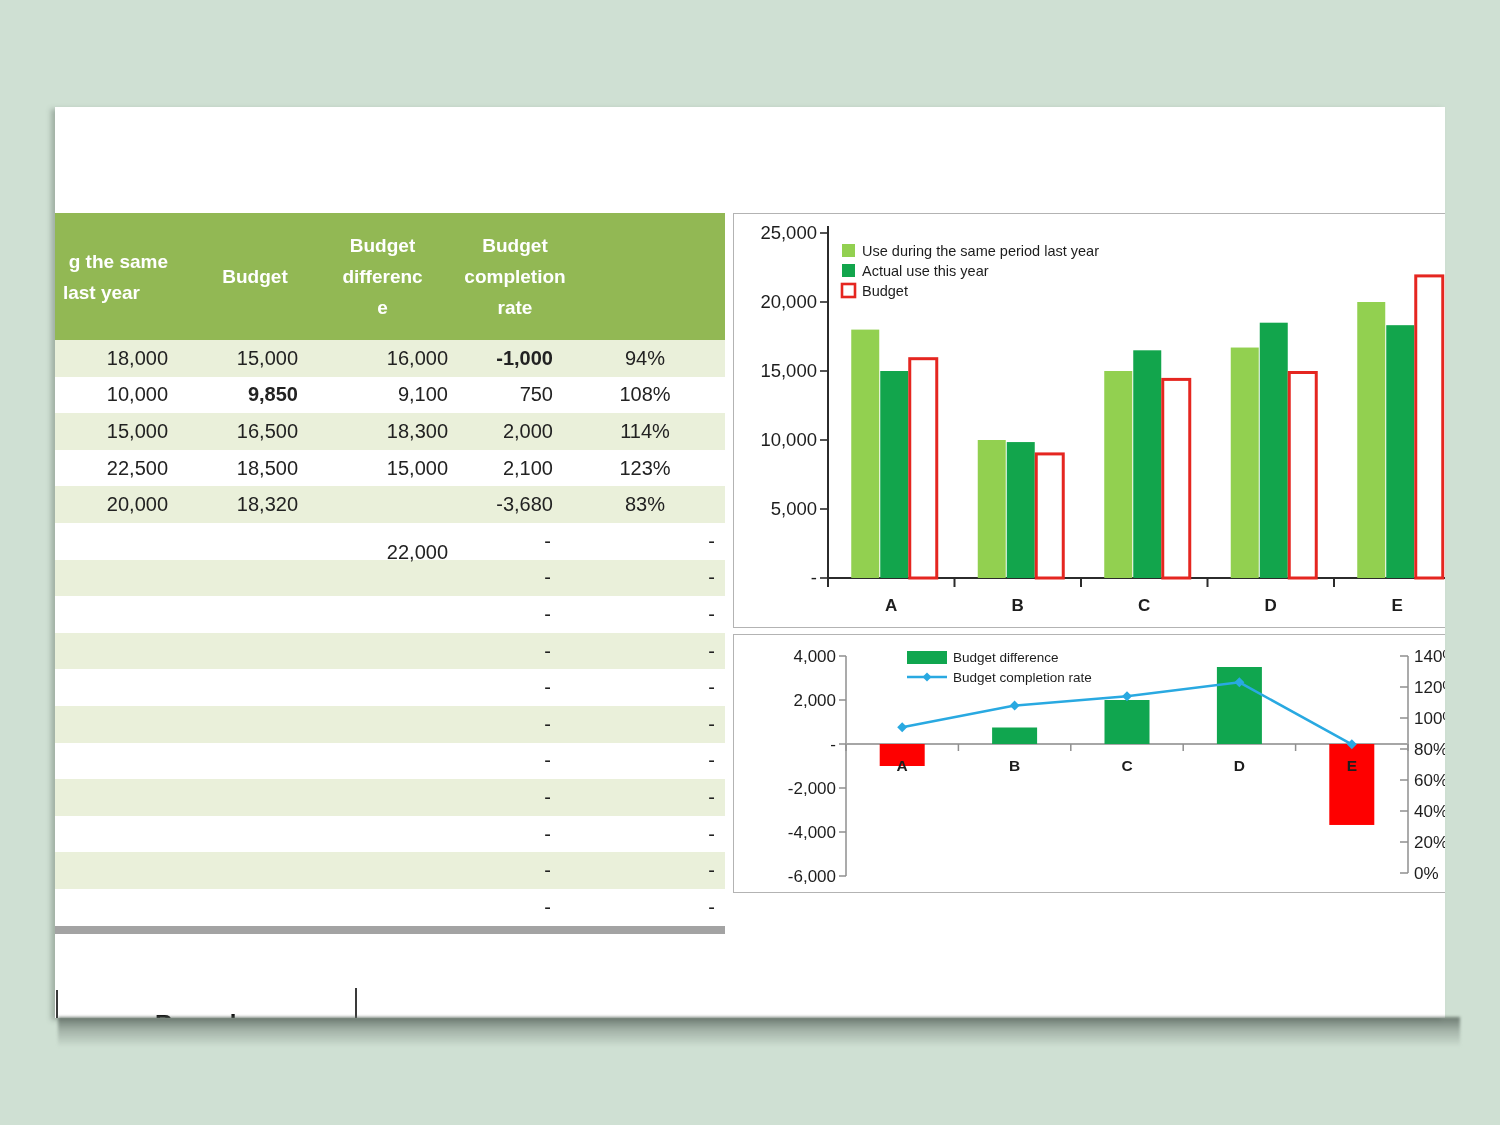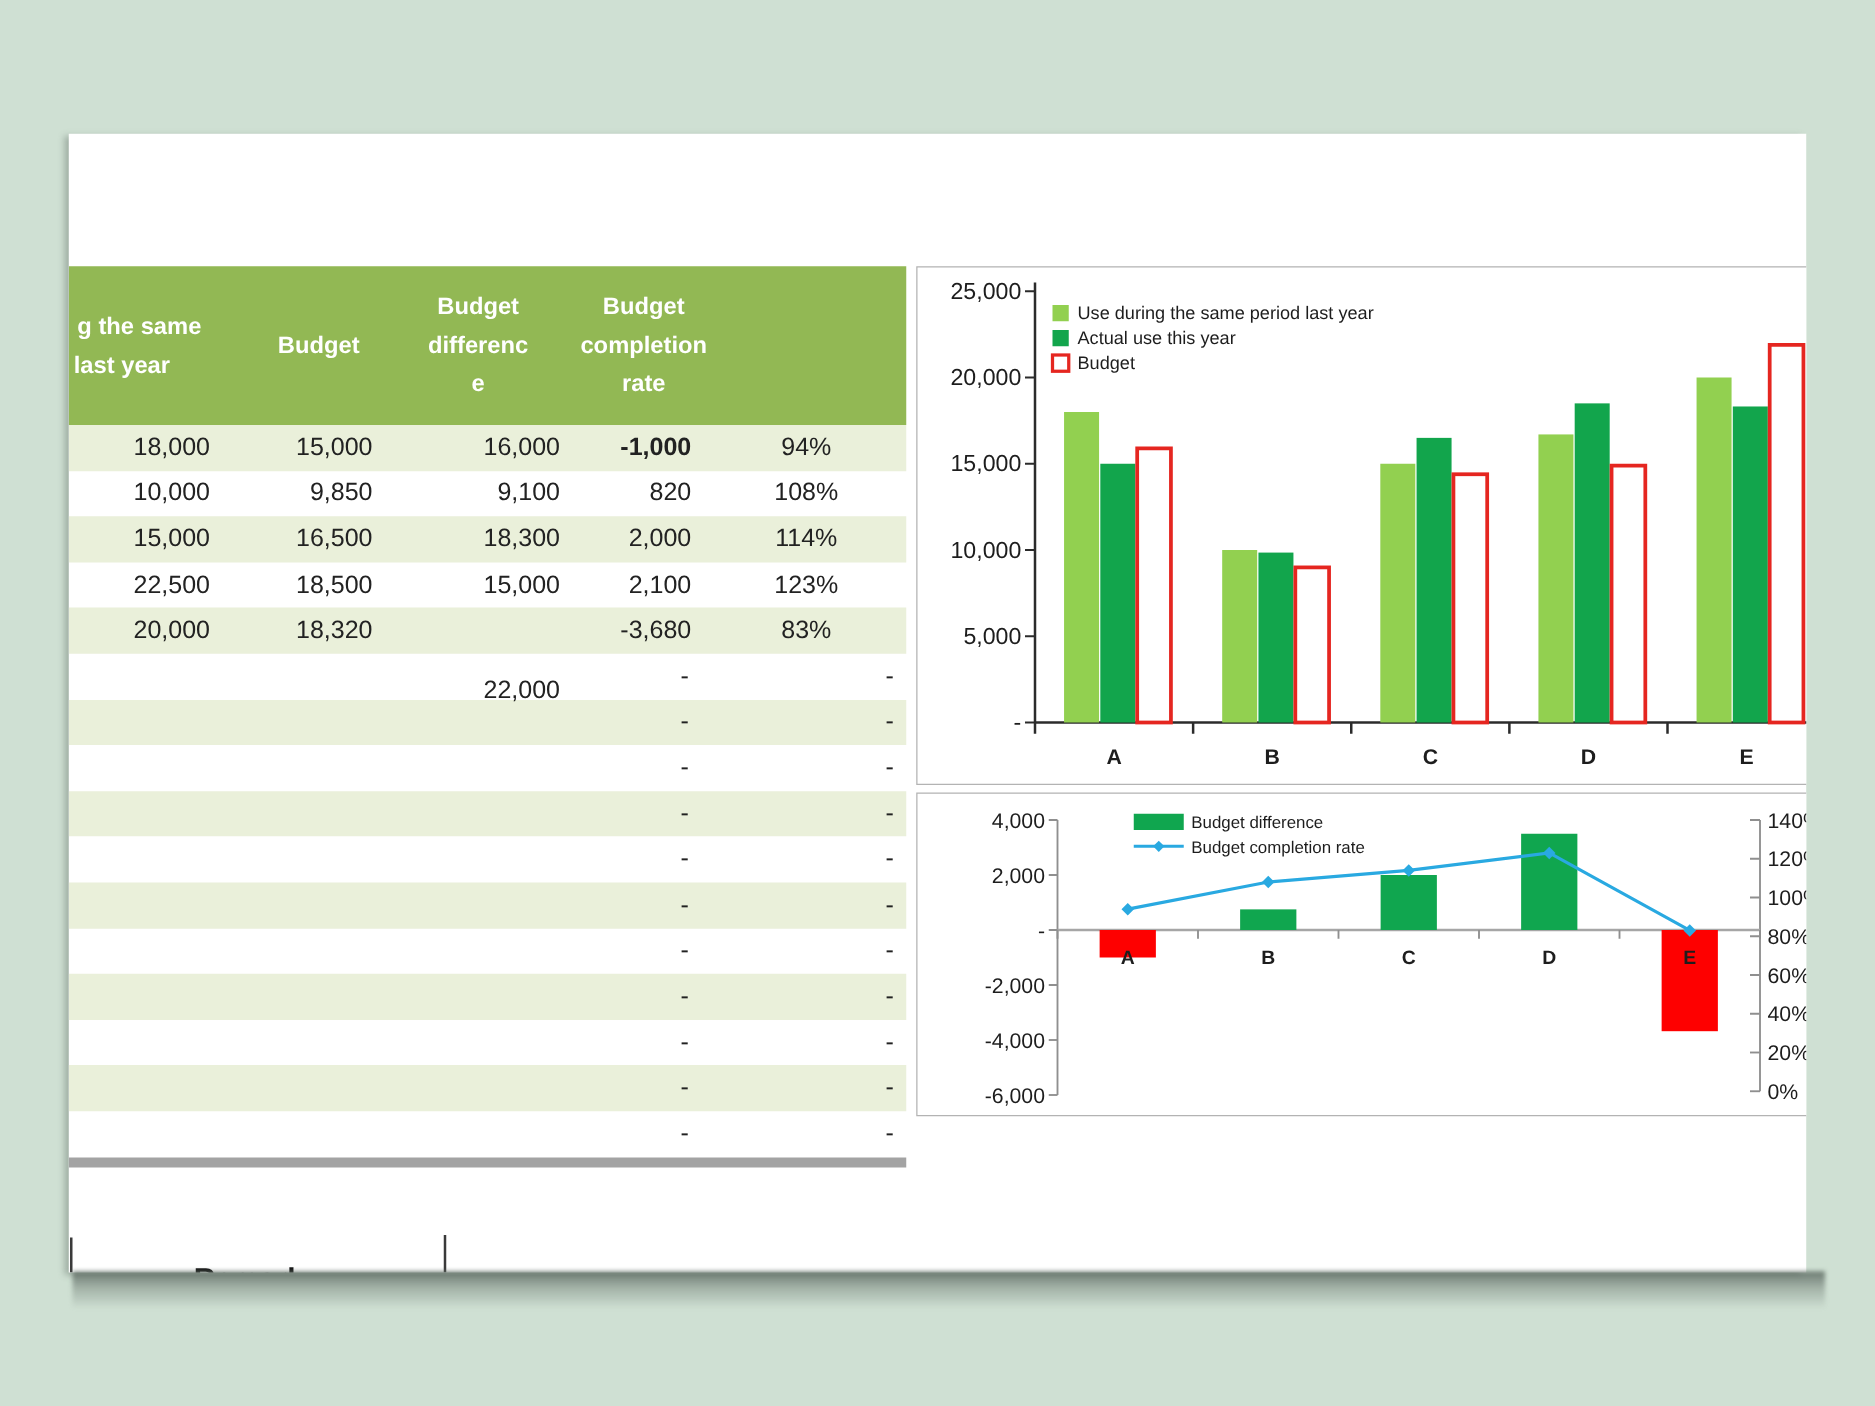--- a/index.html
+++ b/index.html
@@ -10,21 +10,21 @@
   .sheet-shadow{position:absolute;left:58px;top:1017px;width:1402px;height:30px;
          background:linear-gradient(180deg,rgba(92,105,97,.85) 0%,rgba(128,142,133,.55) 45%,rgba(207,224,211,0) 100%);
          filter:blur(1.5px);}
   .title{position:absolute;left:0;top:51px;width:1302px;text-align:center;
          font-size:33px;font-weight:bold;letter-spacing:-.5px;color:#17a94b;}
   
   .table{position:absolute;left:0;top:106px;width:670px;}
   .thead{display:flex;height:127px;background:#92b854;}
   .hcell{display:flex;flex-direction:column;justify-content:center;color:#ffffff;
          font-weight:bold;font-size:19px;line-height:31px;text-align:center;box-sizing:border-box;}
-  .hcell.h0 .hline{padding-right:12px;}
+  .hcell.h0 .hline{text-align:right;padding-right:12px;}
   .hcell.h0 .hline:nth-child(2){padding-right:40px;}
   .tbody{border-bottom:8px solid #a3a3a3;}
   .trow{display:flex;height:36.6px;font-size:20px;color:#222222;}
   .trow.stripe{background:#eaf0da;}
   .cell{height:100%;display:flex;align-items:center;box-sizing:border-box;}
   .cell.num{justify-content:flex-end;padding-right:12px;}
   .cell.pct{justify-content:center;}
   .cell.dash3{justify-content:flex-end;padding-right:14px;}
   .cell.dash4{justify-content:flex-end;padding-right:10px;}
   
@@ -67,23 +67,23 @@
     <div class="tbody" id="tbody">
         <div class="trow stripe">
           <div class="cell num" style="width: 125px;">18,000</div>
           <div class="cell num" style="width: 130px;">15,000</div>
           <div class="cell num" style="width: 150px;">16,000</div>
           <div class="cell num" style="width: 105px; font-weight: bold;">-1,000</div>
           <div class="cell pct" style="width: 160px;">94%</div>
         </div>
         <div class="trow">
           <div class="cell num" style="width: 125px;">10,000</div>
-          <div class="cell num" style="width: 130px;">9,850</div>
+          <div class="cell num" style="width: 130px; font-weight: bold;">9,850</div>
           <div class="cell num" style="width: 150px;">9,100</div>
-          <div class="cell num" style="width: 105px;">820</div>
+          <div class="cell num" style="width: 105px;">750</div>
           <div class="cell pct" style="width: 160px;">108%</div>
         </div>
         <div class="trow stripe">
           <div class="cell num" style="width: 125px;">15,000</div>
           <div class="cell num" style="width: 130px;">16,500</div>
           <div class="cell num" style="width: 150px;">18,300</div>
           <div class="cell num" style="width: 105px;">2,000</div>
           <div class="cell pct" style="width: 160px;">114%</div>
         </div>
         <div class="trow">

